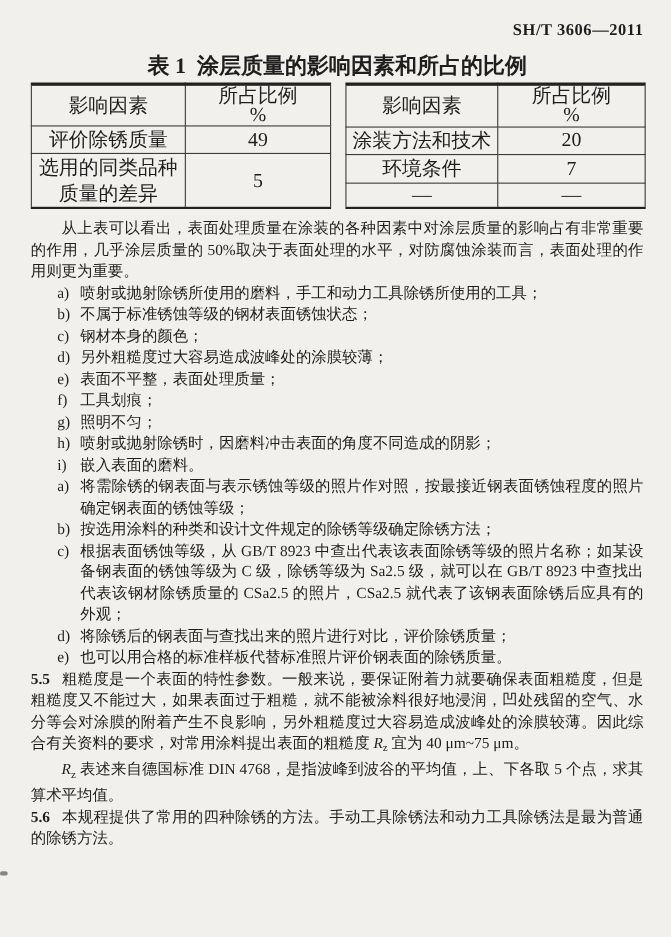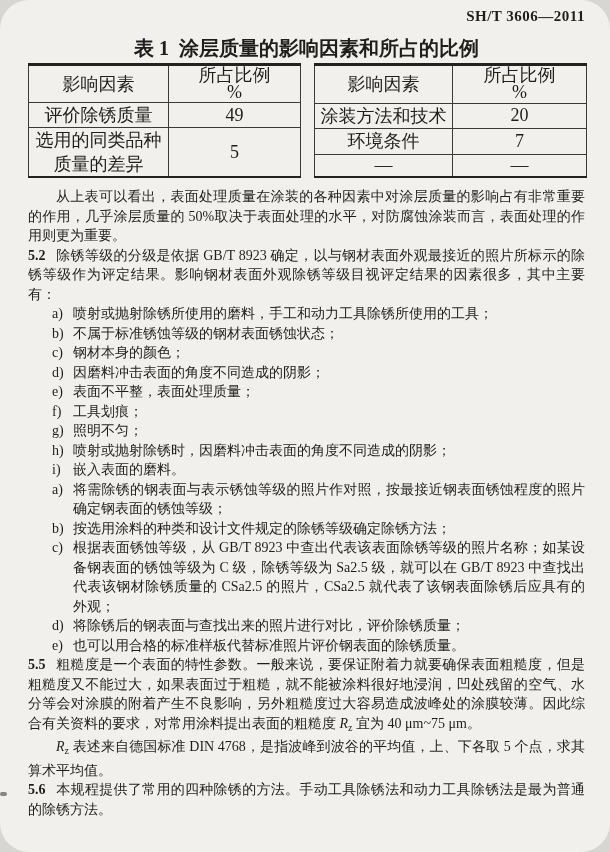--- a/index.html
+++ b/index.html
@@ -10,23 +10,22 @@
   * { box-sizing: border-box; margin: 0; padding: 0; }
   html, body { background: #d8d6d2; }
   body { font-family: "Liberation Serif", "DejaVu Serif", serif; }
   .page {
     position: relative;
     width: 610px;
     height: 852px;
     margin: 0 auto;
     background: var(--paper);
     color: var(--ink);
-    padding: 8px 25px 0 28px;
+    padding: 20px 25px 0 28px;
     overflow: hidden;
-    border-radius: 29px;
   }
   .doc-number {
     text-align: right;
     font-weight: bold;
     font-size: 15px;
     letter-spacing: 0.5px;
     line-height: 17px;
   }
   .table-caption {
     margin-top: 15px;
@@ -146,38 +145,37 @@
         <td>—</td>
       </tr>
     </tbody>
       </table>
   </div>
 
   <div class="body-text">
 
     <p class="para indent">从上表可以看出，表面处理质量在涂装的各种因素中对涂层质量的影响占有非常重要的作用，几乎涂层质量的 50%取决于表面处理的水平，对防腐蚀涂装而言，表面处理的作用则更为重要。</p>
 
-    <p class="para"><span class="secnum">5.2</span><span>除锈等级的分级是依据 GB/T 8923 确定，以与钢材表面外观最接近的照片所标示的除锈等级作为评定结果。影响钢材表面外观除锈等级目视评定结果的因素很多，其中主要有：</span></p>
 
     <div>
       <div class="list-item">
           <span class="list-marker">a)</span>
           <span class="list-item-text">喷射或抛射除锈所使用的磨料，手工和动力工具除锈所使用的工具；</span>
         </div>
       <div class="list-item">
           <span class="list-marker">b)</span>
           <span class="list-item-text">不属于标准锈蚀等级的钢材表面锈蚀状态；</span>
         </div>
       <div class="list-item">
           <span class="list-marker">c)</span>
           <span class="list-item-text">钢材本身的颜色；</span>
         </div>
       <div class="list-item">
           <span class="list-marker">d)</span>
-          <span class="list-item-text">因磨料冲击表面的角度不同造成的阴影；</span>
+          <span class="list-item-text">另外粗糙度过大容易造成波峰处的涂膜较薄；</span>
         </div>
       <div class="list-item">
           <span class="list-marker">e)</span>
           <span class="list-item-text">表面不平整，表面处理质量；</span>
         </div>
       <div class="list-item">
           <span class="list-marker">f)</span>
           <span class="list-item-text">工具划痕；</span>
         </div>
       <div class="list-item">

